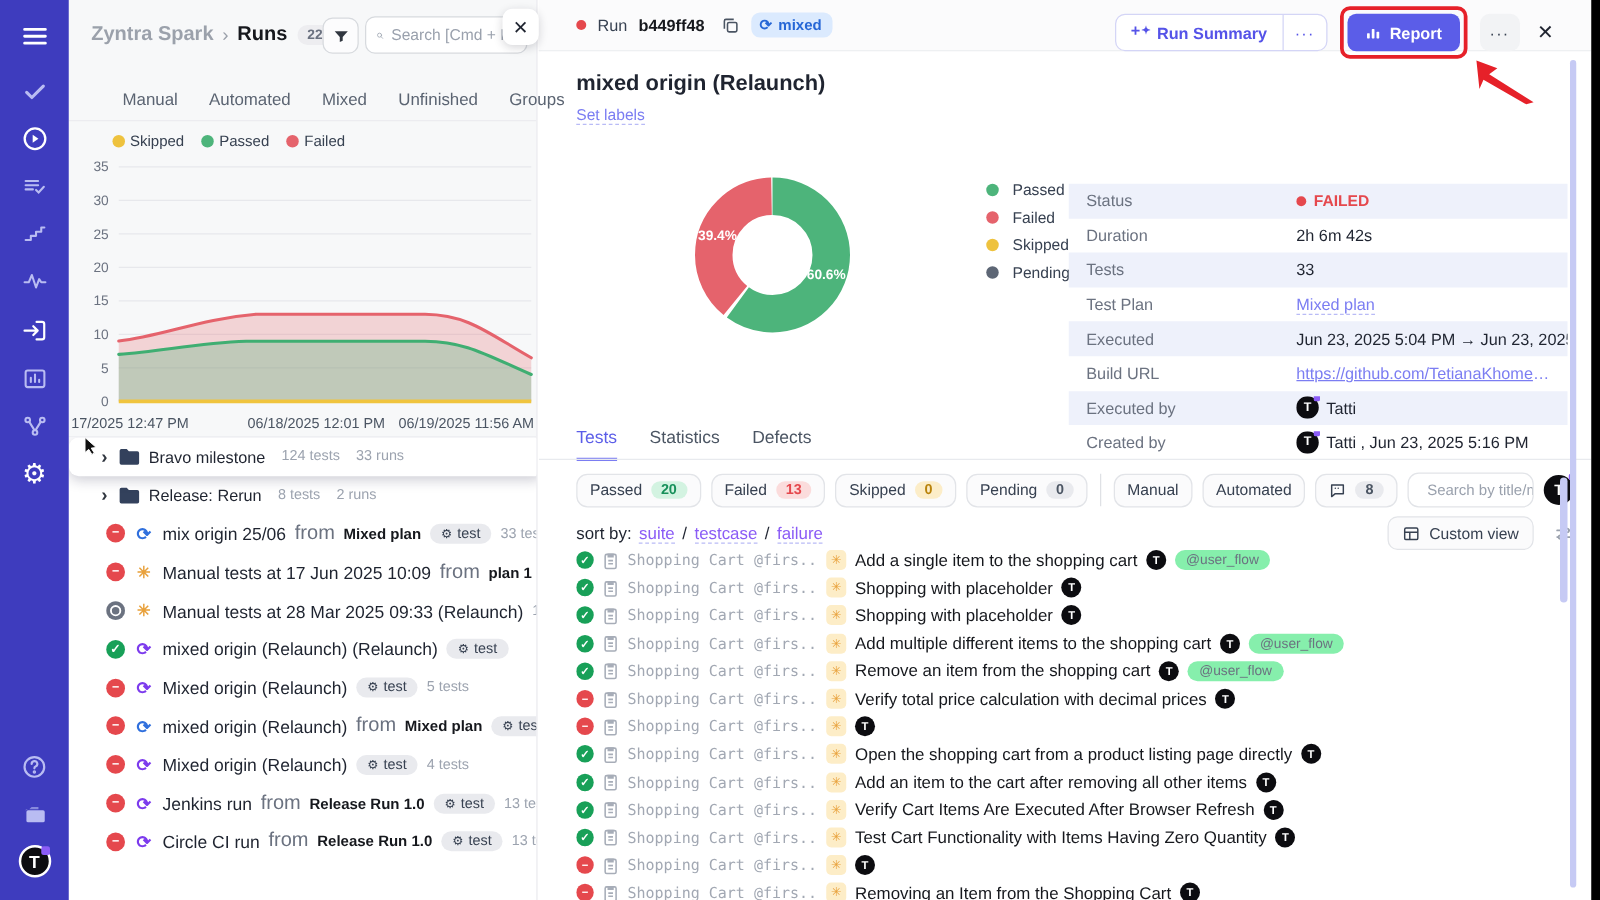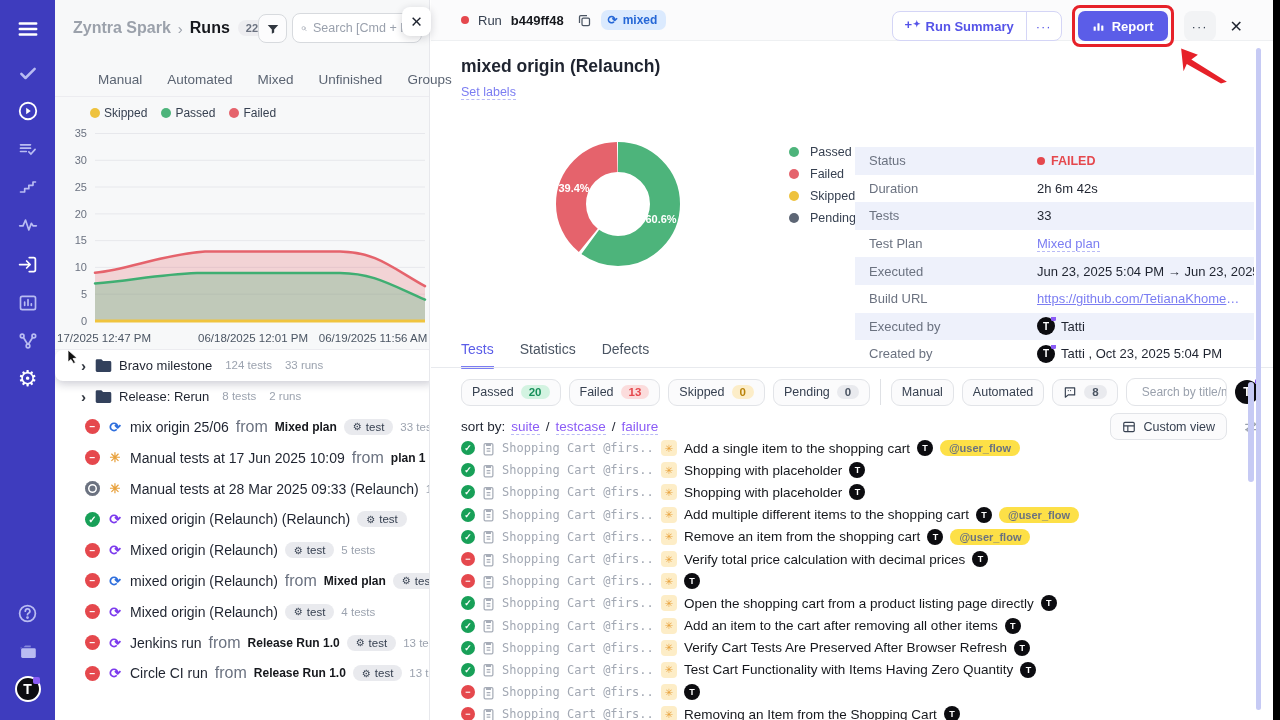--- a/index.html
+++ b/index.html
@@ -112,21 +112,21 @@
   .cv-btn { margin-left:auto; border:1px solid #e2e4e8; background:#fbfbfc; border-radius:8px; height:27px; padding:0 11px; display:flex; align-items:center; gap:7px; font-size:12.5px; color:#374151; cursor:pointer; }
   .sliders-ic { color:#9aa1ad; margin-left:10px; cursor:pointer; display:flex; }
 
   .tests-list { position:absolute; left:30px; top:396px; right:10px; bottom:0; overflow:hidden; }
   .trow { height:22.2px; display:flex; align-items:center; gap:7px; white-space:nowrap; cursor:pointer; }
   .trow .st { width:14px; height:14px; font-size:9px; }
   .suite { font-family:"DejaVu Sans Mono", monospace; font-size:12px; color:#a2a8b3; width:152px; overflow:hidden; flex:none; }
   .burst { width:16px; height:16px; border-radius:4px; background:#fdedc7; color:#e8a13c; font-size:10px; display:inline-flex; align-items:center; justify-content:center; flex:none; }
   .t-title { font-size:13.5px; color:#16181d; }
   .t-avatar { width:16px; height:16px; border-radius:50%; background:#0c0c10; color:#fff; font-size:9px; font-weight:700; display:inline-flex; align-items:center; justify-content:center; flex:none; }
-  .tagpill { background:#fde047; border-radius:10px; color:#6b7280; font-size:11px; padding:2px 9px;font-weight:bold; }
+  .tagpill { background:#86efac; border-radius:10px; color:#6b7280; font-size:11px; padding:2px 9px; }
 
   .scrollbar-outer { position:absolute; left:825px; top:48px; width:5px; height:662px; background:#c6caf4; border-radius:3px; }
   .scrollbar-inner { position:absolute; left:817px; top:382px; width:6px; height:100px; background:#c6caf4; border-radius:3px; }
   .crop-edge { position:absolute; right:0; top:0; width:7px; height:720px; background:#000; z-index:40; }
 
   
   .axis-txt { font-family:"Liberation Sans",sans-serif; font-size:11px; fill:#6b7280; }
   .xaxis-txt { font-family:"Liberation Sans",sans-serif; font-size:11.5px; fill:#4b5563; }
   .donut-lbl { font-family:"Liberation Sans",sans-serif; font-size:11px; font-weight:700; fill:#fff; }
 </style>
@@ -505,21 +505,21 @@
             <span class="d-label">Executed by</span>
             <span class="d-value">
                 <span class="mini-avatar">T</span>
                 <span>Tatti</span>
               </span>
           </div>
           <div class="d-row">
             <span class="d-label">Created by</span>
             <span class="d-value">
                 <span class="mini-avatar">T</span>
-                <span>Tatti , Oct 23, 2025 5:04 PM</span>
+                <span>Tatti , Jun 23, 2025 5:16 PM</span>
               </span>
           </div>
         </div>
       </div>
 
       <div class="rp-tabs">
         <span class="rp-tab active">Tests</span>
         <span class="rp-tab">Statistics</span>
         <span class="rp-tab">Defects</span>
       </div>
@@ -699,21 +699,21 @@
           </div>
         <div class="trow">
             <span class="st pass">✓</span>
             <svg width="13" height="15" viewBox="0 0 20 24" fill="none" stroke="#a7adb8" stroke-width="2">
               <rect x="3" y="4" width="14" height="18" rx="2"></rect>
               <path d="M7 4h6v3H7z" fill="#a7adb8"></path>
               <path d="M7 12h6M7 16h6"></path>
             </svg>
             <span class="suite">Shopping Cart @firs...</span>
             <span class="burst">✳</span>
-            <span class="t-title">Verify Cart Tests Are Preserved After Browser Refresh</span>
+            <span class="t-title">Verify Cart Items Are Executed After Browser Refresh</span>
             <span class="t-avatar">T</span>
           </div>
         <div class="trow">
             <span class="st pass">✓</span>
             <svg width="13" height="15" viewBox="0 0 20 24" fill="none" stroke="#a7adb8" stroke-width="2">
               <rect x="3" y="4" width="14" height="18" rx="2"></rect>
               <path d="M7 4h6v3H7z" fill="#a7adb8"></path>
               <path d="M7 12h6M7 16h6"></path>
             </svg>
             <span class="suite">Shopping Cart @firs...</span>

